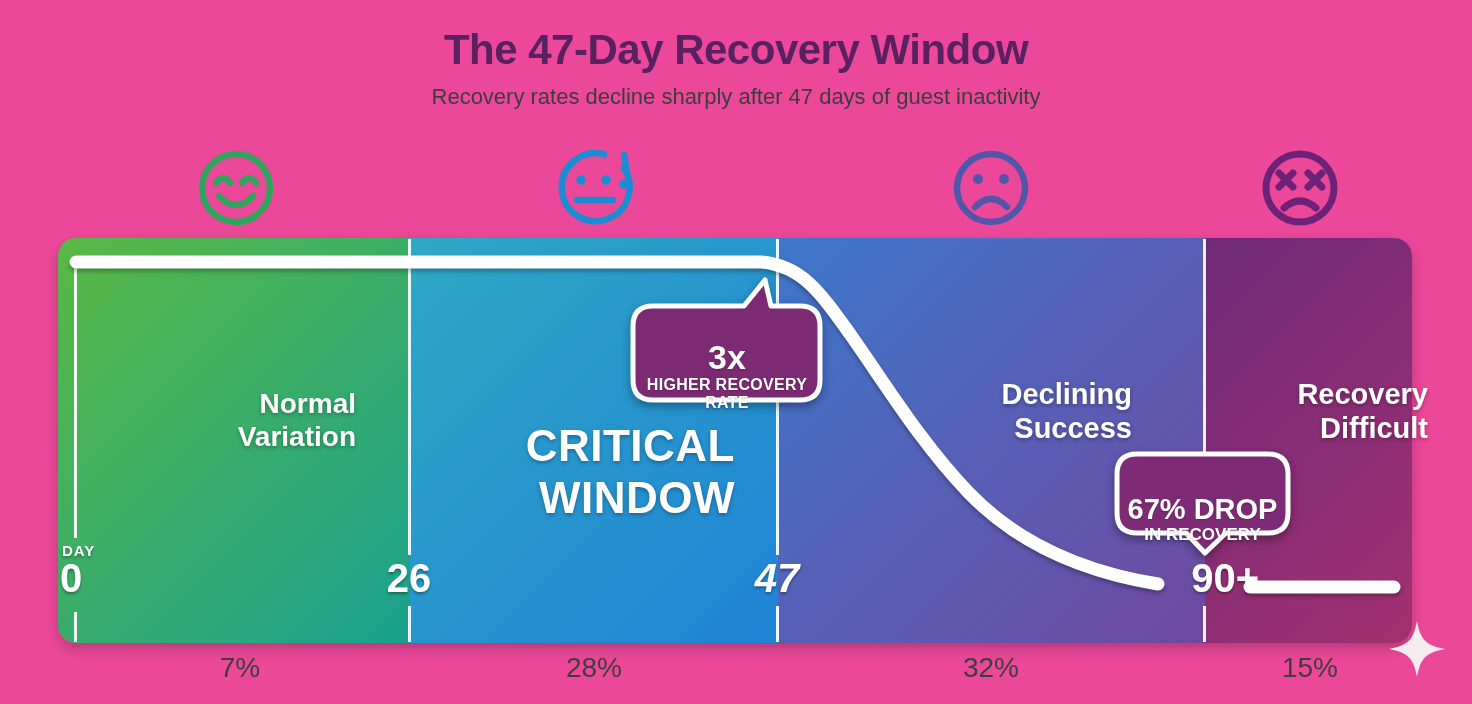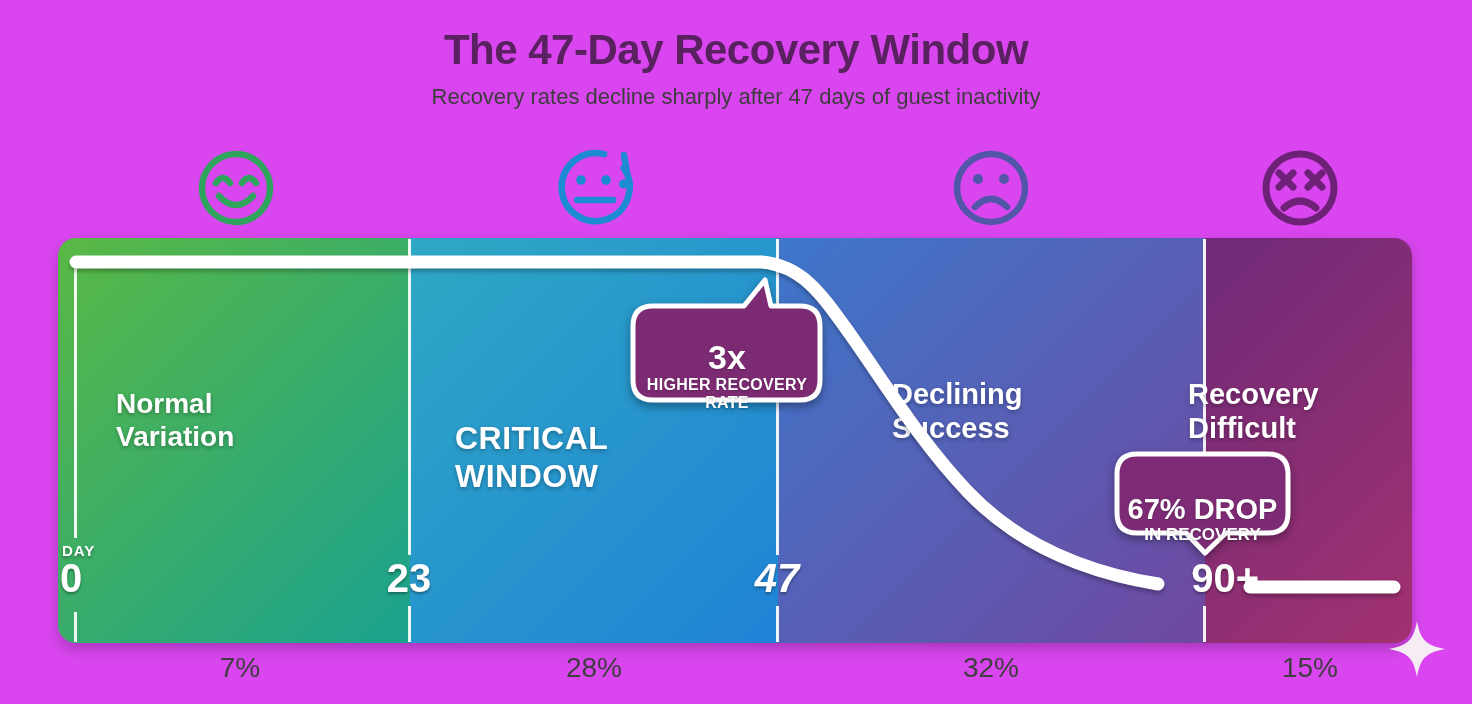--- a/index.html
+++ b/index.html
@@ -1,17 +1,17 @@
 <!DOCTYPE html>
 <html><head>
 <meta charset="utf-8">
 <style>
   html,body{margin:0;padding:0;}
   body{font-family:"Liberation Sans", sans-serif; background:#d8d8d8;}
-  .canvas{position:relative;width:1472px;height:704px;background:#d946ef;overflow:hidden;margin:0 auto;}
+  .canvas{position:relative;width:1472px;height:704px;background:#ec4899;overflow:hidden;margin:0 auto;}
 
   
   .title{position:absolute;left:0;top:26px;width:100%;margin:0;text-align:center;
          font-size:42px;font-weight:bold;letter-spacing:-0.5px;}
   .subtitle{position:absolute;left:0;top:84px;width:100%;margin:0;text-align:center;
             font-size:22px;font-weight:400;}
 
   
   .face{position:absolute;top:146px;width:84px;height:84px;}
   .face svg{display:block;width:84px;height:84px;}
@@ -24,25 +24,25 @@
   .z1{width:352px}.z2{width:368px}.z3{width:427px}.z4{width:207px}
 
   
   .sep{position:absolute;width:3px;background:rgba(255,255,255,.92);z-index:2;}
   .sep-a1{left:74px;top:268px;height:270px}.sep-a2{left:74px;top:612px;height:30px}
   .sep-b1{left:408px;top:239px;height:316px}.sep-b2{left:408px;top:606px;height:36px}
   .sep-c1{left:776px;top:239px;height:316px}.sep-c2{left:776px;top:606px;height:36px}
   .sep-d1{left:1203px;top:239px;height:213px}.sep-d2{left:1203px;top:606px;height:36px}
 
   
-  .zone-label{position:absolute;z-index:3;color:#fff;font-weight:bold;text-align:left;
+  .zone-label{position:absolute;z-index:3;color:#fff;font-weight:bold;text-align:right;
               text-shadow:0 2px 4px rgba(0,0,0,.3);line-height:1.17;}
   .zone-label span{display:block;}
   .zl1{left:116px;top:388px;width:240px;font-size:28px}
-  .zl2{left:455px;top:420px;width:280px;font-size:32px;line-height:1.18;letter-spacing:.5px}
+  .zl2{left:455px;top:420px;width:280px;font-size:44px;line-height:1.18;letter-spacing:.5px}
   .zl3{left:892px;top:378px;width:240px;font-size:29px}
   .zl4{left:1188px;top:378px;width:240px;font-size:29px}
 
   
   .day-label{position:absolute;z-index:3;color:#fff;font-weight:bold;
              text-shadow:0 2px 3px rgba(0,0,0,.35);}
   .day-unit{left:62px;top:542px;font-size:15px;letter-spacing:1px;}
   .tick{top:556px;font-size:40px;}
   .tick-0{left:60px;}
   .tick-23{left:359px;width:100px;text-align:center;}
@@ -146,21 +146,21 @@
     <span>Declining</span>
     <span>Success</span>
   </div>
   <div class="zone-label zl4">
     <span>Recovery</span>
     <span>Difficult</span>
   </div>
 
   <div class="day-label day-unit">DAY</div>
   <div class="day-label tick tick-0">0</div>
-  <div class="day-label tick tick-23">23</div>
+  <div class="day-label tick tick-23">26</div>
   <div class="day-label tick tick-47">47</div>
   <div class="day-label tick tick-90">90+</div>
 
   <svg class="overlay" width="1472" height="704" viewBox="0 0 1472 704">
     <path class="curve" d="M76,262 H762 C802,266 820,292 850,334 C888,388 922,444 968,492 C1012,538 1072,570 1158,584"></path>
     <path class="curve" d="M1250,587 H1394"></path>
     <path class="bubble bubble-1" d="M653,306 H744 L765,280 L771,306 H800 Q820,306 820,326 V380 Q820,400 800,400 H653 Q633,400 633,380 V326 Q633,306 653,306 Z"></path>
     <path class="bubble bubble-2" d="M1137,454 H1268 Q1288,454 1288,474 V513 Q1288,533 1268,533 H1226 L1205,553 L1186,533 H1137 Q1117,533 1117,513 V474 Q1117,454 1137,454 Z"></path>
     <path class="sparkle" d="M1417,621 C1420.5,640 1426,645.5 1445,649 C1426,652.5 1420.5,658 1417,677 C1413.5,658 1408,652.5 1389,649 C1408,645.5 1413.5,640 1417,621 Z"></path>
   </svg>

